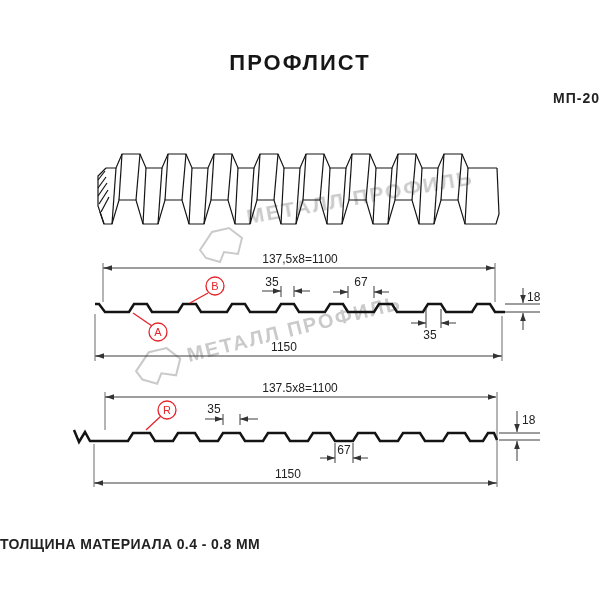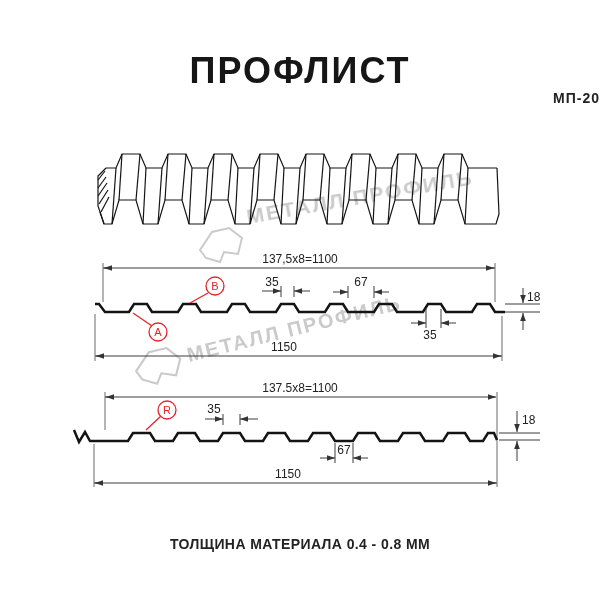--- a/index.html
+++ b/index.html
@@ -1,22 +1,22 @@
 <!DOCTYPE html>
 <html><head>
 <meta charset="utf-8">
 <style>
   html,body{margin:0;padding:0;background:#fff;}
   .page{position:relative;width:600px;height:600px;background:#ffffff;overflow:hidden;
         font-family:"Liberation Sans",sans-serif;}
   .title{position:absolute;top:50px;left:0;right:0;text-align:center;
-         font-weight:800;font-size:36px;letter-spacing:2px;color:#161616;}
+         font-weight:800;font-size:22px;letter-spacing:2px;color:#161616;}
   .subtitle{position:absolute;top:90px;left:0;right:0;text-align:right;
             font-weight:600;font-size:14px;letter-spacing:1px;color:#222;}
-  .footer{position:absolute;top:536px;left:0;right:0;text-align:center;
+  .footer{position:absolute;top:536px;left:0;right:0;text-align:left;
           font-weight:700;font-size:14px;letter-spacing:.4px;color:#222;}
   svg{position:absolute;top:0;left:0;}
   svg text{font-family:"Liberation Sans",sans-serif;fill:#222;font-size:12px;}
   .dimtxt{font-size:12px;}
   .wm{fill:#c8c8c8;font-weight:700;font-size:21px;letter-spacing:2px;}
   .wm2{font-size:20px;}
   .callout-txt{fill:#e62329;font-size:11px;font-weight:400;}
   .thick{stroke:#141414;stroke-width:2.5;fill:none;stroke-linejoin:miter;}
   .thin{stroke:#3c3c3c;stroke-width:1;fill:none;}
   .ext{stroke:#5a5a5a;stroke-width:0.9;fill:none;}

